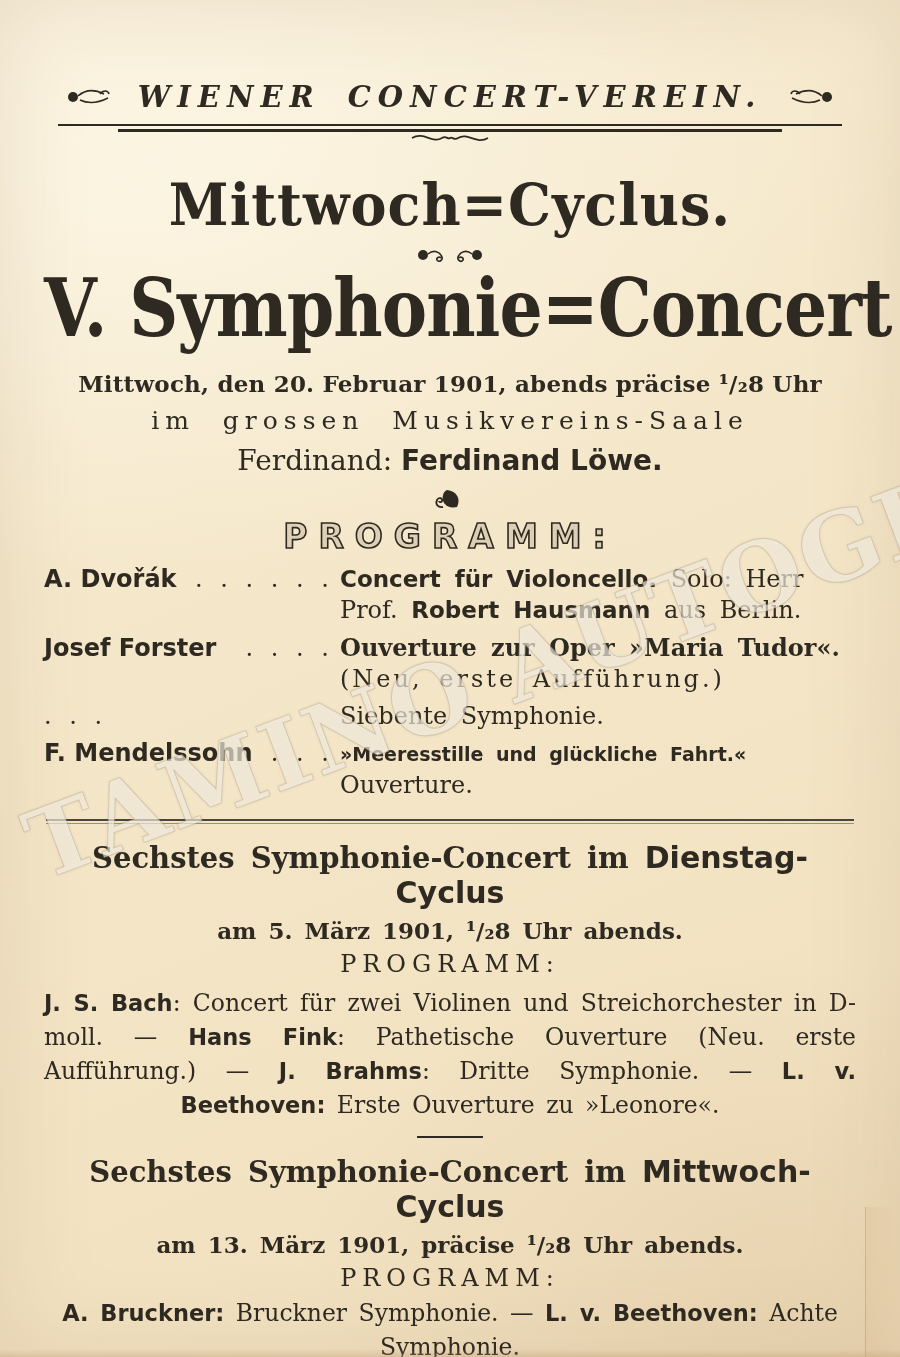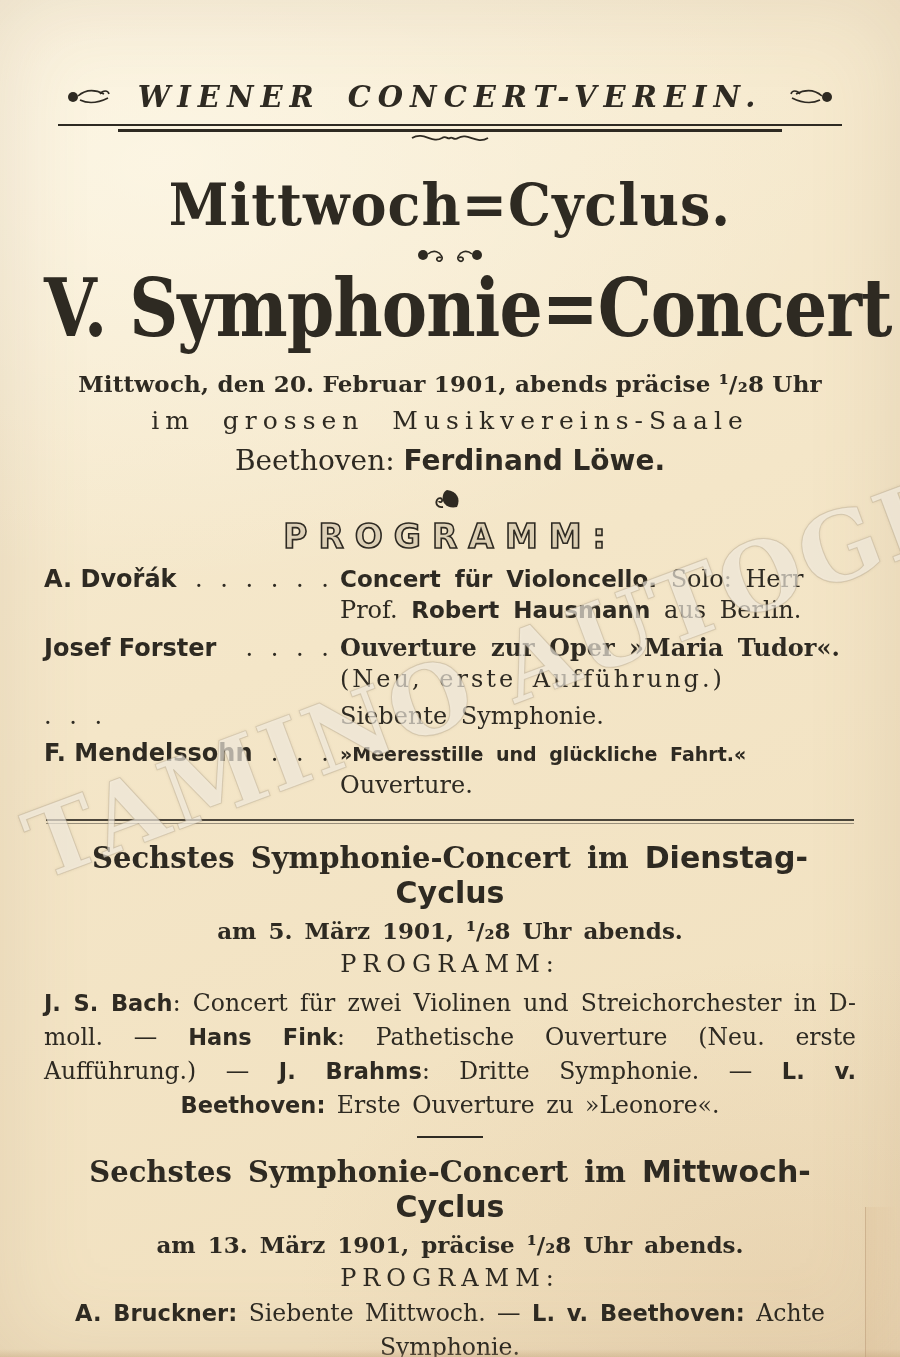--- a/index.html
+++ b/index.html
@@ -130,21 +130,21 @@
       <circle cx="62" cy="9" r="5" fill="#2e2a22"></circle>
       <path d="M57 8 c-6 -5 -12 -2 -14 3 c-1 3 3 6 5 3 c1 -2 -2 -4 -4 -2" stroke="#2e2a22" stroke-width="1.6"></path>
     </svg>
   </div>
 
   <div class="main-title center">V. Symphonie=Concert</div>
 
   <div class="date-line center">Mittwoch, den 20. Februar 1901, abends präcise ¹/₂8 Uhr</div>
   <div class="venue-line center">im grossen Musikvereins-Saale</div>
   <div class="dirigent-line center">
-    <span>Beethoven:</span>
+    <span>Ferdinand:</span>
     <span class="name">Ferdinand Löwe.</span>
   </div>
 
   <div class="leaf-wrap">
     <svg width="34" height="26" viewBox="0 0 34 26" fill="none">
       <path d="M14 3 C24 4 28 12 24 20 C14 22 8 16 10 8 C11 5 12 4 14 3 Z" fill="#2e2a22"></path>
       <path d="M10 20 c-5 1 -8 -3 -6 -7 c2 -3 6 -2 5 1 c-1 2 -3 1 -3 0" stroke="#2e2a22" stroke-width="1.8"></path>
     </svg>
   </div>
 
@@ -213,21 +213,21 @@
   <div class="short-rule"></div>
 
   <div>
     <div class="sec-title center">
       <span>Sechstes Symphonie-Concert im</span>
       <span class="cyc">Mittwoch-Cyclus</span>
     </div>
     <div class="sec-date center">am 13. März 1901, präcise ¹/₂8 Uhr abends.</div>
     <div class="sec-prog-heading center">PROGRAMM:</div>
     <div class="sec-line">
-      <span class="bsans" style="font-size:22.5px">A. Bruckner:</span><span> Siebente Mittwoch. — </span><span class="bsans" style="font-size:22.5px">L. v. Beethoven:</span><span> Achte Symphonie.</span>
+      <span class="bsans" style="font-size:22.5px">A. Bruckner:</span><span> Bruckner Symphonie. — </span><span class="bsans" style="font-size:22.5px">L. v. Beethoven:</span><span> Achte Symphonie.</span>
     </div>
 
   </div>
 
 </div>
 
 <div class="watermark">TAMINO AUTOGRAPHS</div>
 
 <div class="page-edge"></div>
 <div class="bottom-edge"></div>

